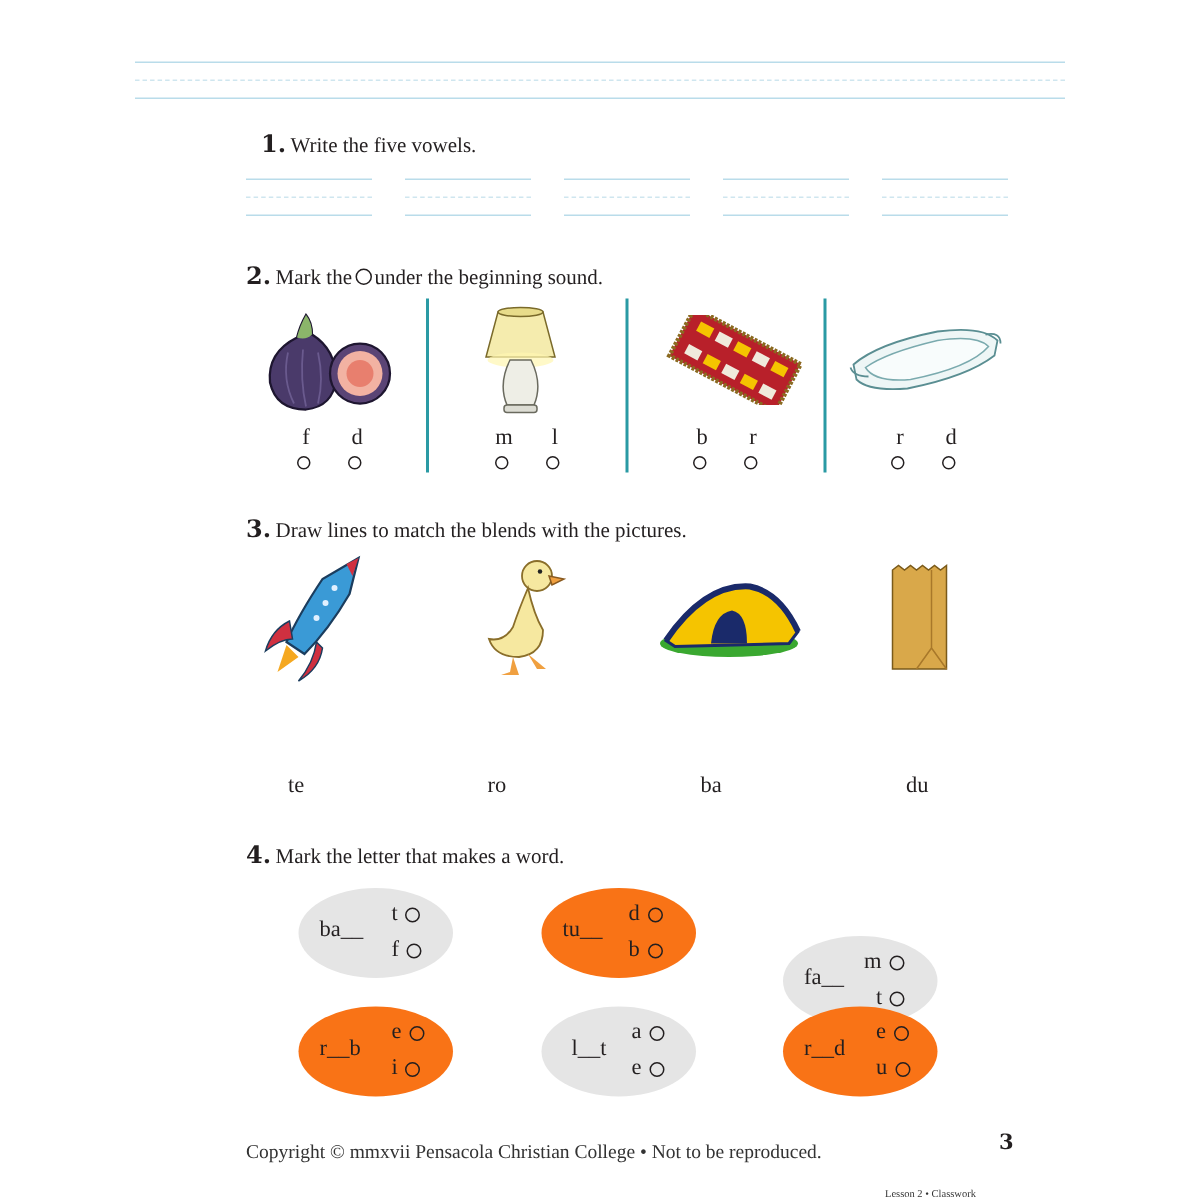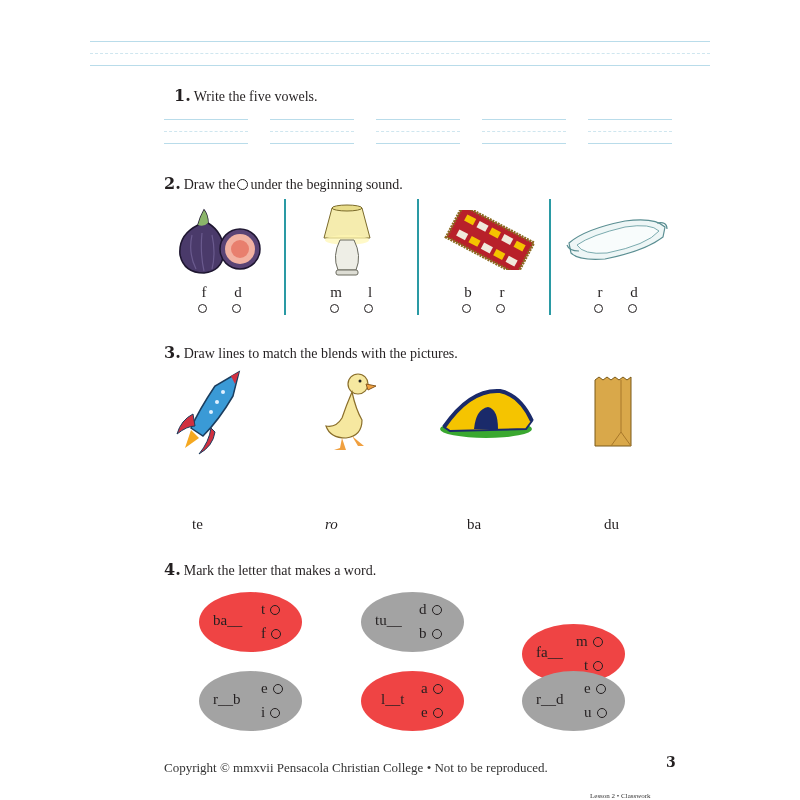--- a/index.html
+++ b/index.html
@@ -10,22 +10,22 @@
   .hdash { position:absolute; height:0; border-top:1px dashed #cfe6ef; }
   .qtitle { position:absolute; font-size:14px; white-space:nowrap; font-family:"Liberation Serif", serif; }
   .qnum { font-weight:bold; font-size:16px; margin-right:3px; font-family:"DejaVu Serif", serif; }
   .circle { display:inline-block; width:9px; height:9px; border:1.2px solid #231f20; border-radius:50%; box-sizing:border-box; }
   .inline-circle { width:11px; height:11px; vertical-align:-1px; margin:0 2px; }
   .divider { position:absolute; width:2px; background:#2a9aa4; }
   .letter { position:absolute; font-size:15px; text-align:center; width:20px; font-family:"Liberation Serif", serif; }
   .lcirc { position:absolute; }
   .blend { position:absolute; font-size:15px; text-align:left; width:40px; font-family:"Liberation Serif", serif; }
   .oval { position:absolute; width:103px; height:60px; border-radius:50%; }
-  .oval.yellow { background:#ef4444; }
-  .oval.blue { background:#a3a3a3; }
+  .oval.yellow { background:#e5e5e5; }
+  .oval.blue { background:#f97316; }
   .stem { position:absolute; left:14px; top:20px; font-size:15px; font-family:"Liberation Serif", serif; }
   .opt { position:absolute; font-size:15px; font-family:"Liberation Serif", serif; display:flex; align-items:center; gap:5px; }
   .opt .circle { width:10px; height:10px; }
   .footer-left { position:absolute; left:164px; top:760px; font-size:13px; font-family:"Liberation Serif", serif; color:#333; }
   .footer-right { position:absolute; left:590px; top:792px; font-size:7px; font-family:Liberation Serif, serif; color:#333; }
   .pagenum { position:absolute; left:666px; top:754px; font-size:14px; font-weight:bold; font-family:"DejaVu Serif", serif; }
   .vowel-box { position:absolute; width:84px; height:26px; }
 </style>
 </head>
 <body>
@@ -62,21 +62,21 @@
       <div class="hline" style="left:0; top:24px; width:84px;"></div>
   </div>
   <div class="vowel-box" style="left:588px; top:119px;">
     <div class="hline" style="left:0; top:0; width:84px;"></div>
       <div class="hdash" style="left:0; top:12px; width:84px;"></div>
       <div class="hline" style="left:0; top:24px; width:84px;"></div>
   </div>
 </div>
 
 <div class="qtitle" style="left:164px; top:174px;">
-  <span class="qnum">2.</span><span>Draw the</span><span class="circle inline-circle"></span><span>under the beginning sound.</span>
+  <span class="qnum">2.</span><span>Mark the</span><span class="circle inline-circle"></span><span>under the beginning sound.</span>
 </div>
 
 <svg class="abs" style="left:174px; top:205px;" width="90" height="70">
   <path d="M30 5 Q34 10 34 18 Q50 28 50 48 Q48 66 30 68 Q10 68 6 50 Q4 30 24 20 Q26 12 30 5Z" fill="#4a3a6a" stroke="#1e1630" stroke-width="1.5"></path>
   <path d="M30 5 Q34 10 34 18 Q30 22 24 20 Q26 12 30 5Z" fill="#8bb56a"></path>
   <path d="M18 30 Q14 48 22 64 M28 28 Q26 48 30 66 M38 30 Q42 48 38 64" stroke="#6a5a8e" fill="none" stroke-width="1.2"></path>
   <ellipse cx="66" cy="44" rx="20" ry="20" fill="#5a4475" stroke="#1e1630" stroke-width="1.5"></ellipse>
   <ellipse cx="66" cy="44" rx="15" ry="15" fill="#f2b2a2"></ellipse>
   <ellipse cx="66" cy="44" rx="9" ry="9" fill="#e87f6e"></ellipse>
 </svg>
@@ -164,21 +164,21 @@
   <path d="M4 42 Q30 4 60 6 Q80 10 92 36" fill="none" stroke="#1a2a6a" stroke-width="4"></path>
   <path d="M34 44 Q36 24 48 22 Q58 24 58 44 Z" fill="#1a2a6a"></path>
 </svg>
 
 <svg class="abs" style="left:593px; top:376px;" width="40" height="72">
   <path d="M2 4 L6 1 L10 4 L14 1 L18 4 L22 1 L26 4 L30 1 L34 4 L38 1 L38 70 L2 70 Z" fill="#d9a84a" stroke="#7a5a1a" stroke-width="1"></path>
   <path d="M28 4 L28 56 L38 70 M28 56 L18 70" stroke="#a8782a" fill="none" stroke-width="1"></path>
 </svg>
 
 <div class="blend" style="left:192px; top:516px;">te</div>
-<div class="blend" style="left:325px; top:516px;font-style:italic;">ro</div>
+<div class="blend" style="left:325px; top:516px;">ro</div>
 <div class="blend" style="left:467px; top:516px;">ba</div>
 <div class="blend" style="left:604px; top:516px;">du</div>
 
 <div class="qtitle" style="left:164px; top:560px;">
   <span class="qnum">4.</span><span>Mark the letter that makes a word.</span>
 </div>
 
 <div class="oval yellow" style="left:199px; top:592px;">
   <span class="stem">ba__</span>
   <span class="opt" style="left:62px; top:9px;">

